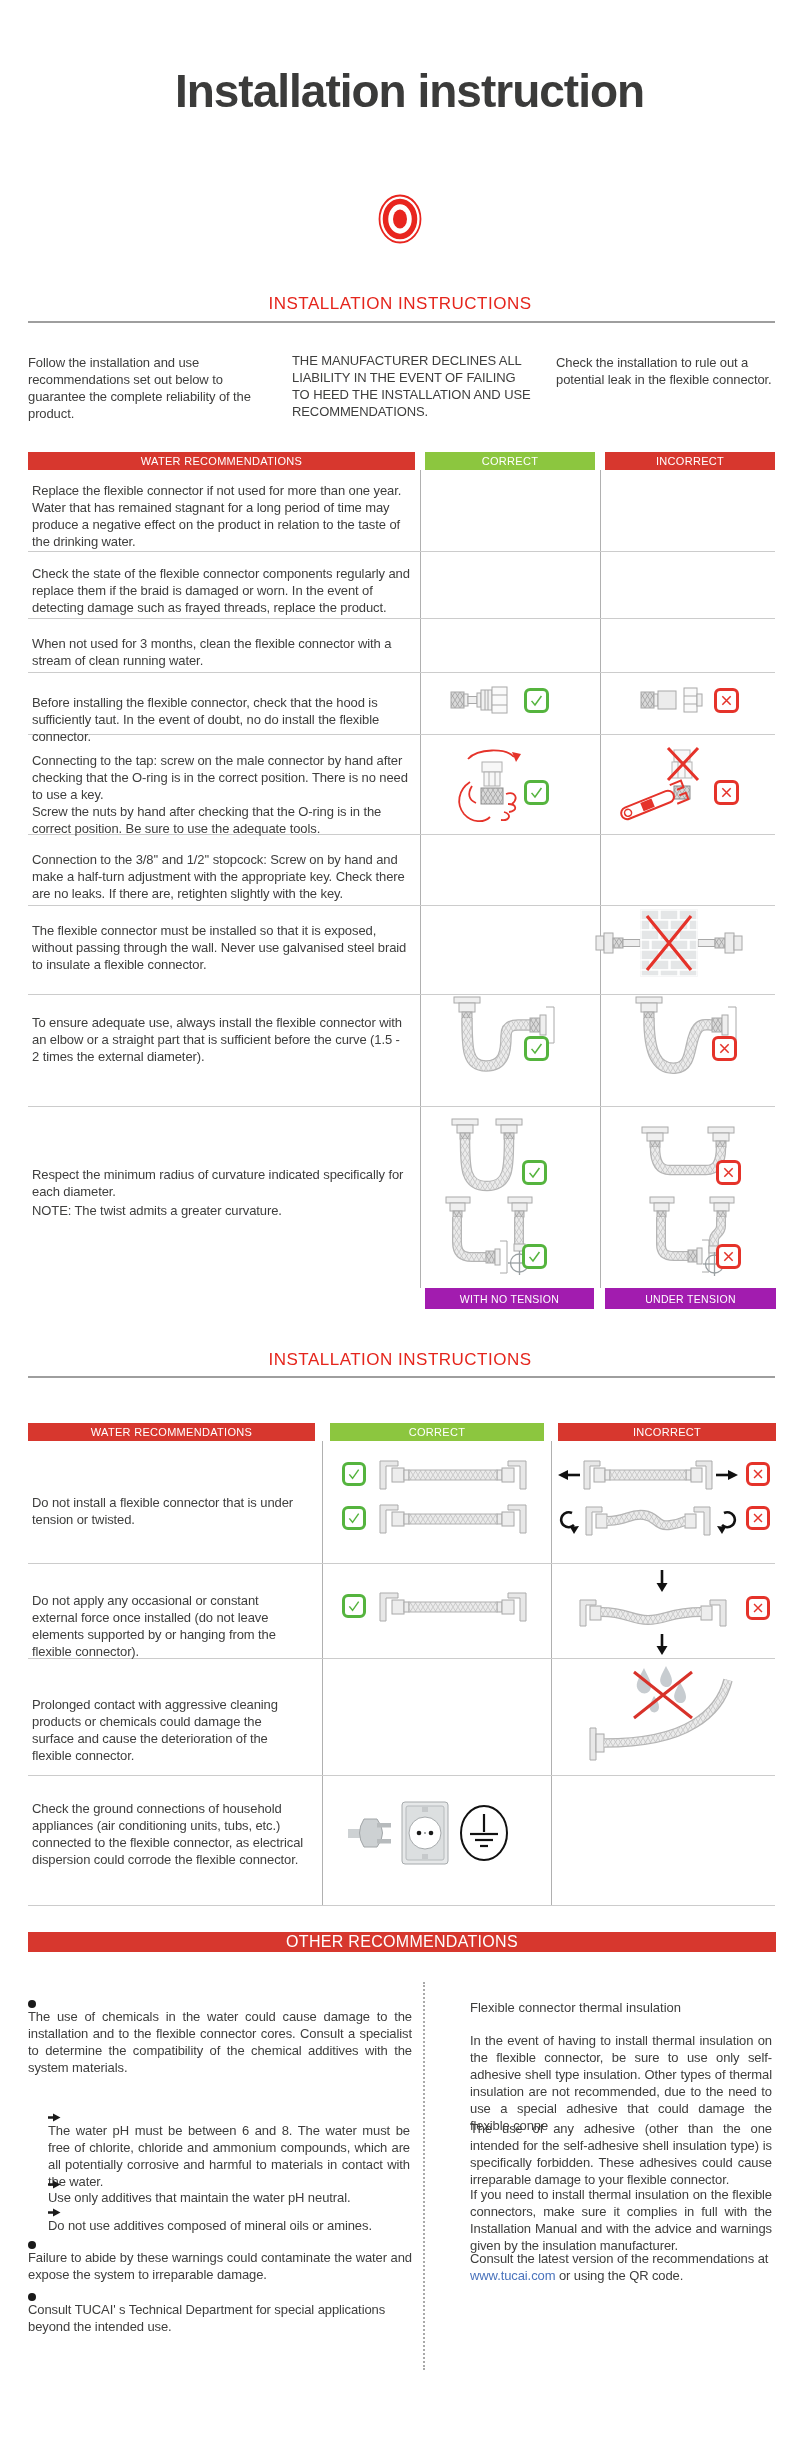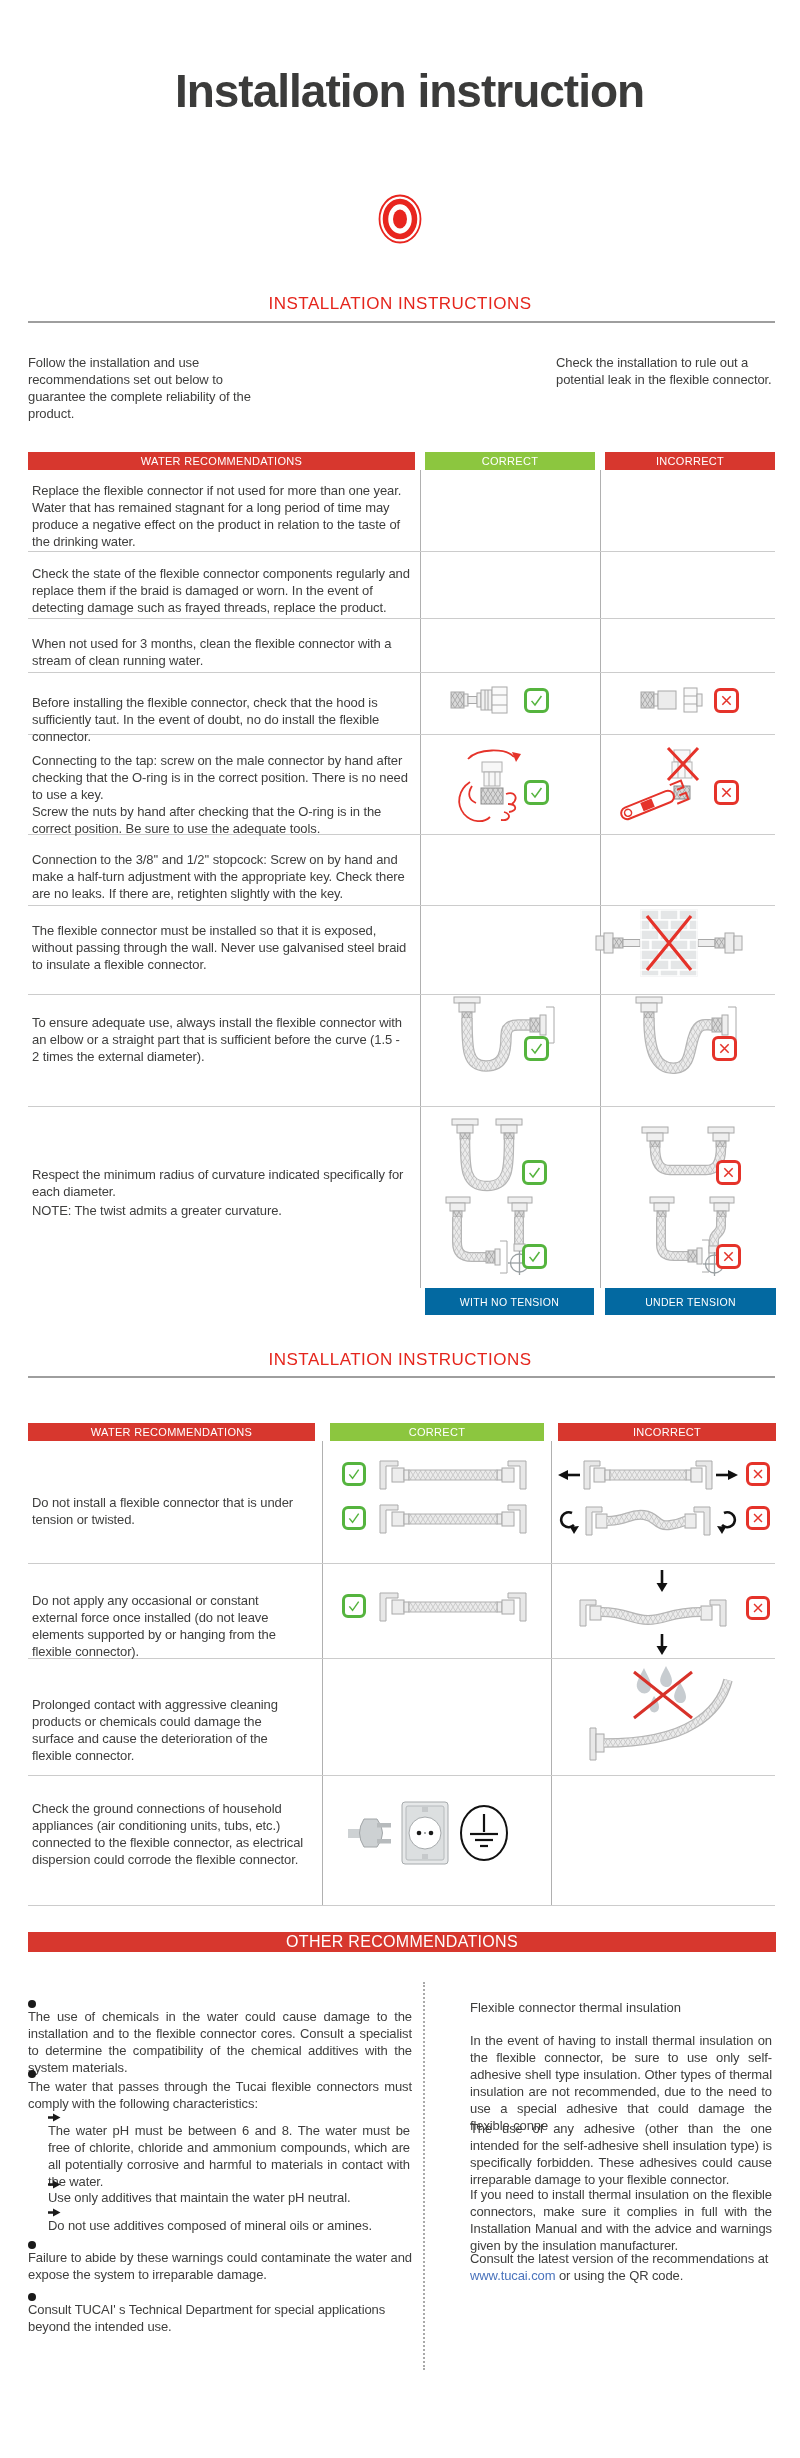--- a/index.html
+++ b/index.html
@@ -10,21 +10,21 @@
          color:#3b3b3a;letter-spacing:-1px;padding-left:19px;}
   .heading{left:0;right:0;text-align:center;font-size:17px;color:#e5251c;letter-spacing:.5px;}
   .rule{left:28px;width:747px;height:2px;background:#9e9e9e;}
   .txt{font-size:13px;line-height:17px;letter-spacing:-.1px;color:#3e3e3d;}
   .pre{white-space:pre-line;}
   .just{text-align:justify;}
   .hbar{height:18px;color:#fff;font-size:11px;display:flex;align-items:center;
         justify-content:center;letter-spacing:.3px;}
   .redbar{background:#d7372e;}
   .greenbar{background:#8cc63f;}
-  .graybar{background:#0369a1;color:#fff;font-size:10.5px;height:27px;display:flex;
+  .graybar{background:#a21caf;color:#fff;font-size:10.5px;height:21px;display:flex;
            align-items:center;justify-content:center;letter-spacing:.3px;}
   .hline{left:28px;width:747px;height:1px;background:#cccccc;}
   .vline{width:1px;background:#b0b0b0;}
   .badge{width:25px;height:25px;border-radius:6px;box-sizing:border-box;background:#fff;}
   .badge svg{display:block;width:100%;height:100%;}
   .ok{border:3px solid #55b43e;}
   .no{border:3px solid #e5332a;}
   .bullet{display:flex;flex-direction:column;}
   .dot{width:8px;height:8px;border-radius:50%;background:#1a1a1a;margin:3px 11px 0 0;flex:none;}
   .flag{flex:none;margin:3px 8px 0 0;}
@@ -55,20 +55,21 @@
   <svg class="abs" style="left:378px;top:194px" width="44" height="50" viewBox="0 0 44 50">
     <ellipse cx="22" cy="25" rx="20.5" ry="23.5" fill="none" stroke="#e8251f" stroke-width="1.8"></ellipse>
     <ellipse cx="22" cy="25" rx="14.5" ry="17.5" fill="none" stroke="#e8251f" stroke-width="5.5"></ellipse>
     <ellipse cx="22" cy="25" rx="7" ry="9.5" fill="#e8251f"></ellipse>
   </svg>
 
   <div class="abs heading" style="top:294px">INSTALLATION  INSTRUCTIONS</div>
   <div class="abs rule" style="top:321px"></div>
 
   <div class="abs txt" style="left:28px;top:354px;width:238px">Follow the installation and use recommendations set out below to guarantee the complete reliability of the product.</div>
+  <div class="abs txt" style="left:292px;top:352px;width:242px">THE MANUFACTURER DECLINES ALL LIABILITY IN THE EVENT OF FAILING TO HEED THE INSTALLATION AND USE RECOMMENDATIONS.</div>
   <div class="abs txt" style="left:556px;top:354px;width:220px">Check the installation to rule out a potential leak in the flexible connector.</div>
 
   <div class="abs hbar redbar" style="left:28px;top:452px;width:387px">WATER RECOMMENDATIONS</div>
   <div class="abs hbar greenbar" style="left:425px;top:452px;width:170px">CORRECT</div>
   <div class="abs hbar redbar" style="left:605px;top:452px;width:170px">INCORRECT</div>
 
   <div class="abs vline" style="left:420px;top:470px;height:818px"></div>
   <div class="abs vline" style="left:600px;top:470px;height:818px"></div>
   <div class="abs hline" style="top:551px"></div>
   <div class="abs hline" style="top:618px"></div>
@@ -524,24 +525,20 @@
   </svg>
 
   <div class="abs hbar redbar" style="left:28px;top:1932px;width:748px;height:20px;font-size:16px">OTHER RECOMMENDATIONS</div>
 
   <div class="abs dotted" style="left:423px;top:1982px;height:388px"></div>
 
   <div class="abs bullet" style="left:28px;top:1997px;width:384px">
     <span class="dot"></span>
     <div class="txt just">The use of chemicals in the water could cause damage to the installation and to the flexible connector cores. Consult a specialist to determine the compatibility of the chemical additives with the system materials.</div>
   </div>
-  <div class="abs bullet" style="left:28px;top:2067px;width:384px">
-    <span class="dot"></span>
-    <div class="txt just">The water that passes through the Tucai flexible connectors must comply with the following characteristics:</div>
-  </div>
   <div class="abs bullet" style="left:48px;top:2110px;width:362px">
     <svg class="flag" width="13" height="9" viewBox="0 0 13 9">
         <path d="M0 3.2 H5 V0.5 L12.5 4.5 5 8.5 V5.8 H0 Z" fill="#1a1a1a"></path>
       </svg>
     <div class="txt just">The water pH must be between 6 and 8. The water must be free of chlorite, chloride and ammonium compounds, which are all potentially corrosive and harmful to materials in contact with the water.</div>
   </div>
   <div class="abs bullet" style="left:48px;top:2177px;width:362px">
     <svg class="flag" width="13" height="9" viewBox="0 0 13 9">
         <path d="M0 3.2 H5 V0.5 L12.5 4.5 5 8.5 V5.8 H0 Z" fill="#1a1a1a"></path>
       </svg>

